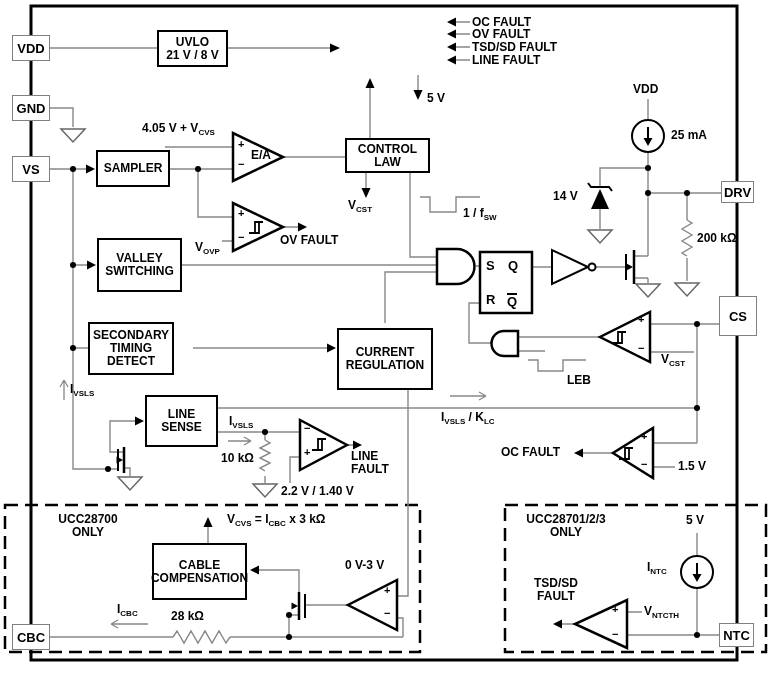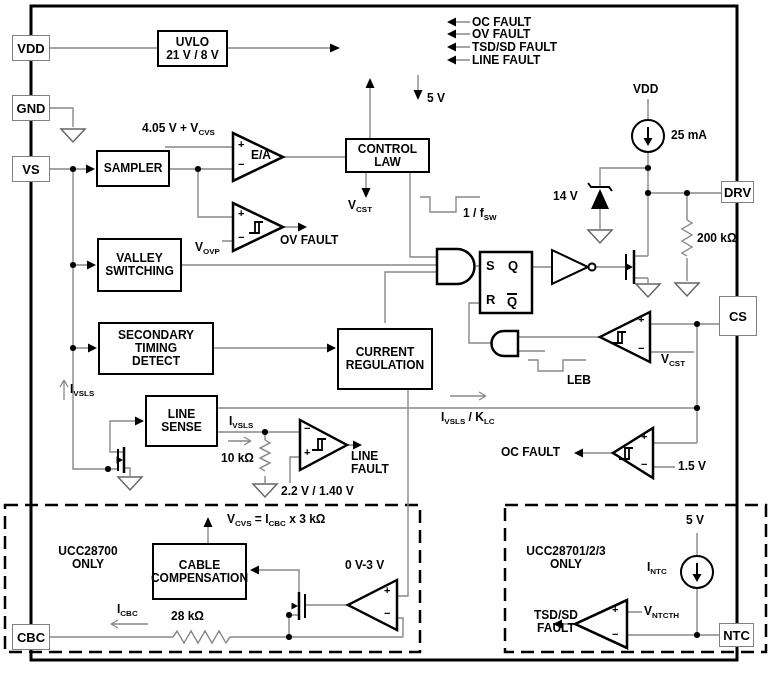--- a/index.html
+++ b/index.html
@@ -7,21 +7,21 @@
          font-family:"Liberation Sans","DejaVu Sans",sans-serif;}
   #schem{position:absolute;left:0;top:0;}
   .block{position:absolute;box-sizing:border-box;border:2.5px solid #000;background:#fff;
          display:flex;flex-direction:column;align-items:center;justify-content:center;
          font-weight:bold;font-size:12px;line-height:13px;text-align:center;color:#000;}
   .pin{position:absolute;box-sizing:border-box;border:1.5px solid #808080;background:#fff;
        display:flex;align-items:center;justify-content:center;
        font-weight:bold;font-size:13px;color:#000;}
   .lbl{position:absolute;font-weight:bold;font-size:12px;line-height:13px;color:#000;white-space:nowrap;}
   .lbl sub{font-size:8px;line-height:8px;}
-  .ctr{text-align:center;margin-top:32px;}
+  .ctr{text-align:center;}
   .sgn{position:absolute;font-weight:bold;font-size:11px;line-height:11px;color:#000;}
   .ltx{position:absolute;font-weight:bold;font-size:13px;line-height:13px;color:#000;}
   .obar{display:inline-block;border-top:2px solid #000;padding-top:0px;}
 </style>
 </head>
 <body>
 
 <div id="stage">
 
 <svg id="schem" width="770" height="674" viewBox="0 0 770 674">
@@ -238,21 +238,21 @@
   <span>SAMPLER</span>
     </div>
 <div class="block" style="left:97px;top:238px;width:85px;height:54px">
   <span>VALLEY</span>
       <span>SWITCHING</span>
     </div>
 <div class="block" style="left:345px;top:138px;width:85px;height:35px">
   <span>CONTROL</span>
       <span>LAW</span>
     </div>
-<div class="block" style="left:98px;top:322px;width:116px;height:53px">
+<div class="block" style="left:88px;top:322px;width:86px;height:53px">
   <span>SECONDARY</span>
       <span>TIMING</span>
       <span>DETECT</span>
     </div>
 <div class="block" style="left:337px;top:328px;width:96px;height:62px">
   <span>CURRENT</span>
       <span>REGULATION</span>
     </div>
 <div class="block" style="left:145px;top:395px;width:73px;height:52px">
   <span>LINE</span>

